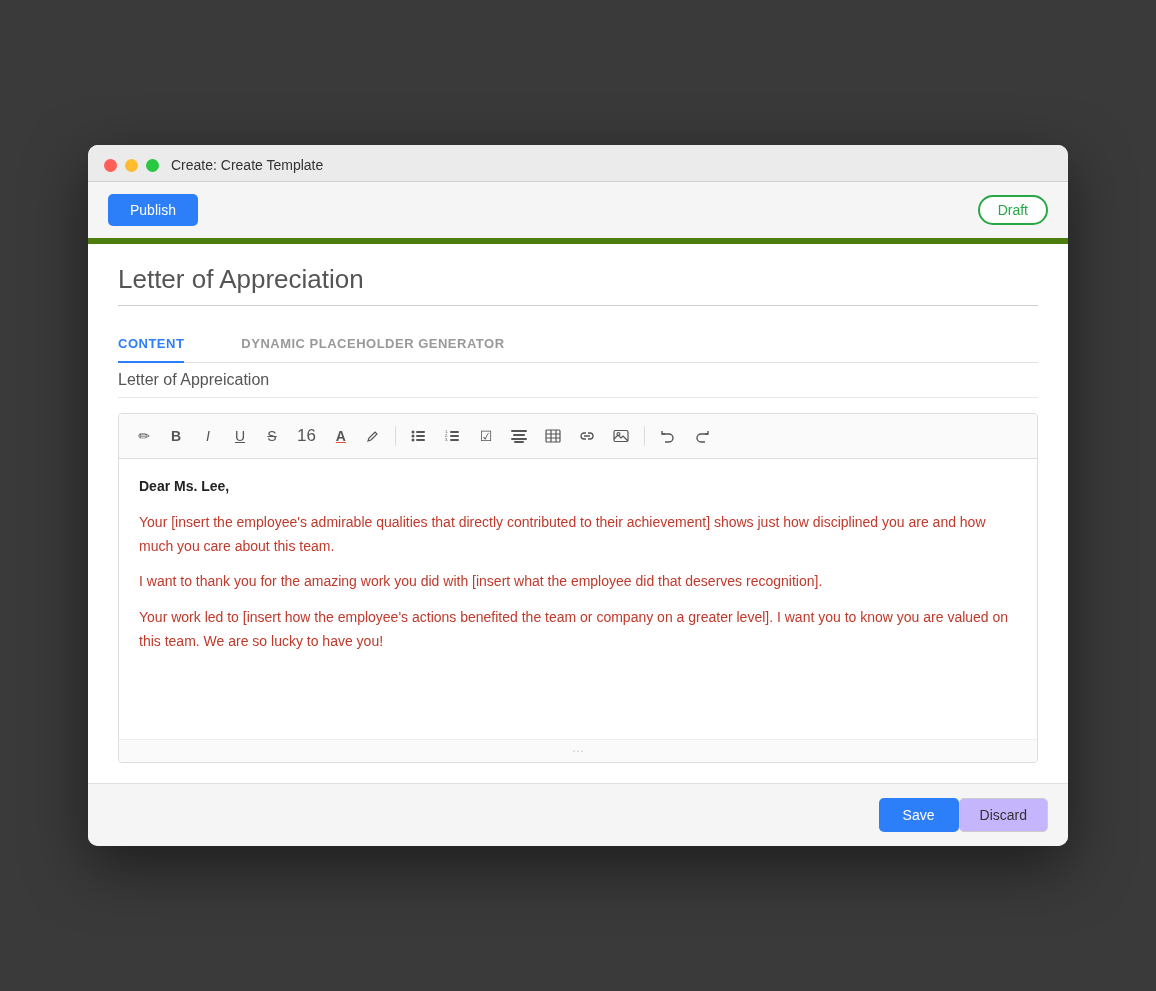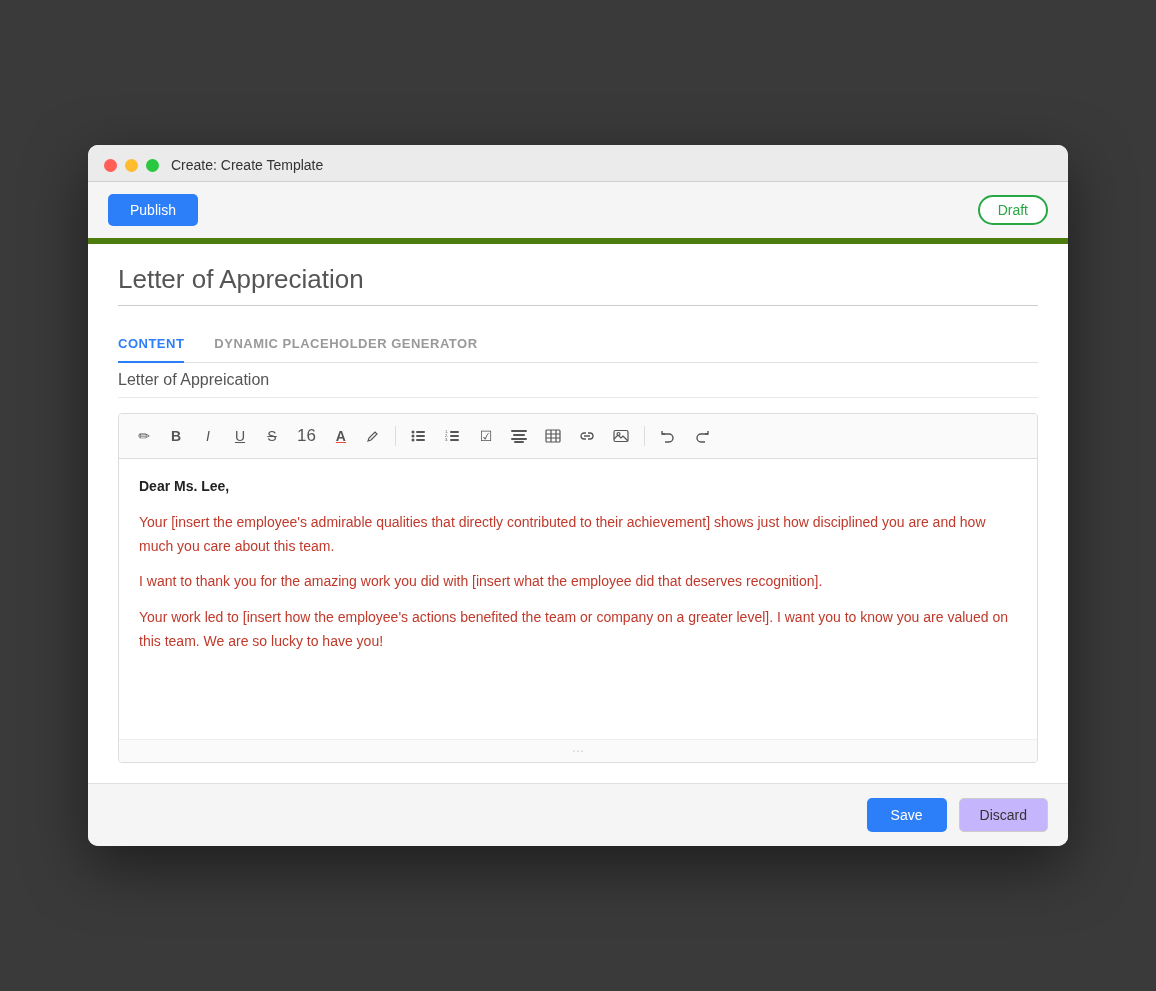--- a/index.html
+++ b/index.html
@@ -85,20 +85,21 @@
       color: #555;
       padding-bottom: 10px;
       margin-bottom: 20px;
       outline: none;
       background: transparent;
     }
     .tabs {
       display: flex;
       border-bottom: 1px solid #e0e0e0;
       margin-bottom: 8px;
+      gap: 27px;
     }
     .tab {
       padding: 10px 0;
       margin-right: 30px;
       font-size: 13px;
       font-weight: 600;
       cursor: pointer;
       color: #999;
       text-transform: uppercase;
       letter-spacing: 0.5px;
@@ -187,21 +188,21 @@
     }
     .resize-icon {
       color: #ccc;
       font-size: 12px;
     }
     .footer {
       background: #f5f5f5;
       padding: 14px 20px;
       display: flex;
       justify-content: flex-end;
-      gap: 12px;
+      gap: 0;
       border-top: 1px solid #e0e0e0;
     }
     .save-btn {
       background: #2d7ff9;
       color: white;
       border: none;
       border-radius: 5px;
       padding: 8px 24px;
       font-size: 14px;
       font-weight: 500;

